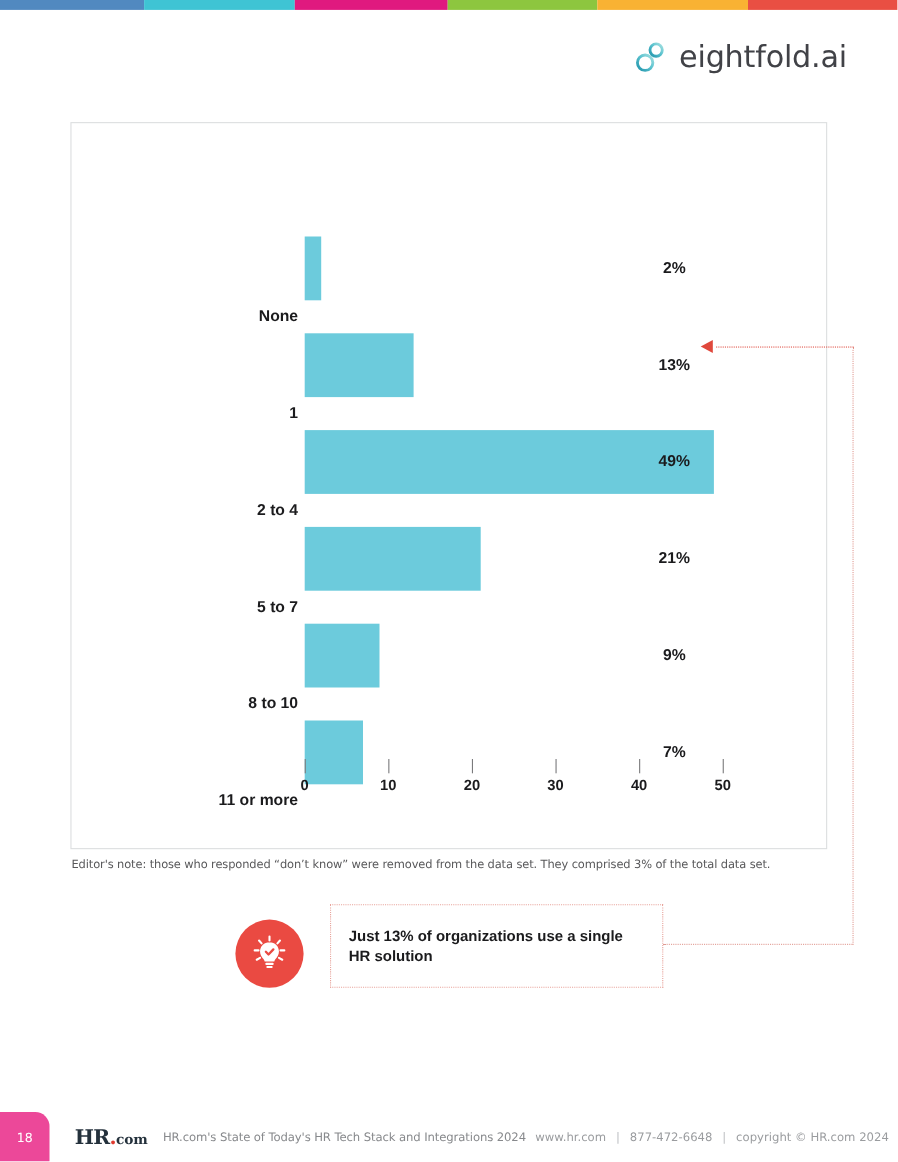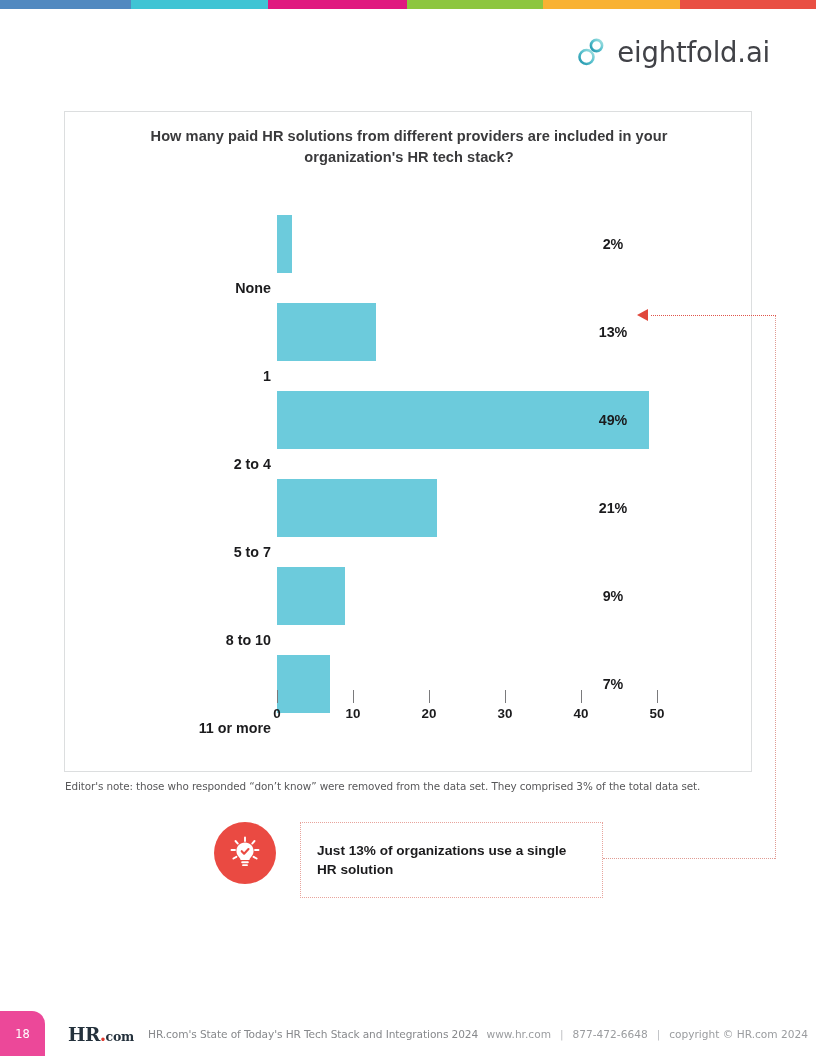--- a/index.html
+++ b/index.html
@@ -154,21 +154,21 @@
     font-family: "DejaVu Sans", sans-serif;
     letter-spacing: -0.1px;
   }
 
   
   .callout {
     position: absolute;
     left: 214px;
     top: 822px;
     display: flex;
-    align-items: flex-start;
+    align-items: flex-end;
   }
   .callout-badge {
     width: 62px;
     height: 62px;
     border-radius: 50%;
     background: #ea4a42;
     display: flex;
     align-items: center;
     justify-content: center;
     flex: 0 0 auto;
@@ -312,21 +312,20 @@
       </defs>
       <circle cx="10.5" cy="21" r="7" fill="none" stroke="url(#efg)" stroke-width="2.6"></circle>
       <circle cx="20.5" cy="9.5" r="5.6" fill="none" stroke="url(#efg)" stroke-width="2.6"></circle>
     </svg>
   </span>
   <span class="brand-text">eightfold.ai</span>
 </div>
 
 <div class="chart-panel">
 
-  <div class="chart-title">How many paid HR solutions from different providers are included in your organization's HR tech stack?</div>
 
   <div class="plot">
       <div class="row" style="top: 0px;">
         <div class="cat-label">None</div>
         <div class="bar" style="width: 15.2px; background: rgb(108, 203, 220);"></div>
         <div class="val-label">2%</div>
       </div>
       <div class="row" style="top: 88px;">
         <div class="cat-label">1</div>
         <div class="bar" style="width: 98.8px; background: rgb(108, 203, 220);"></div>

